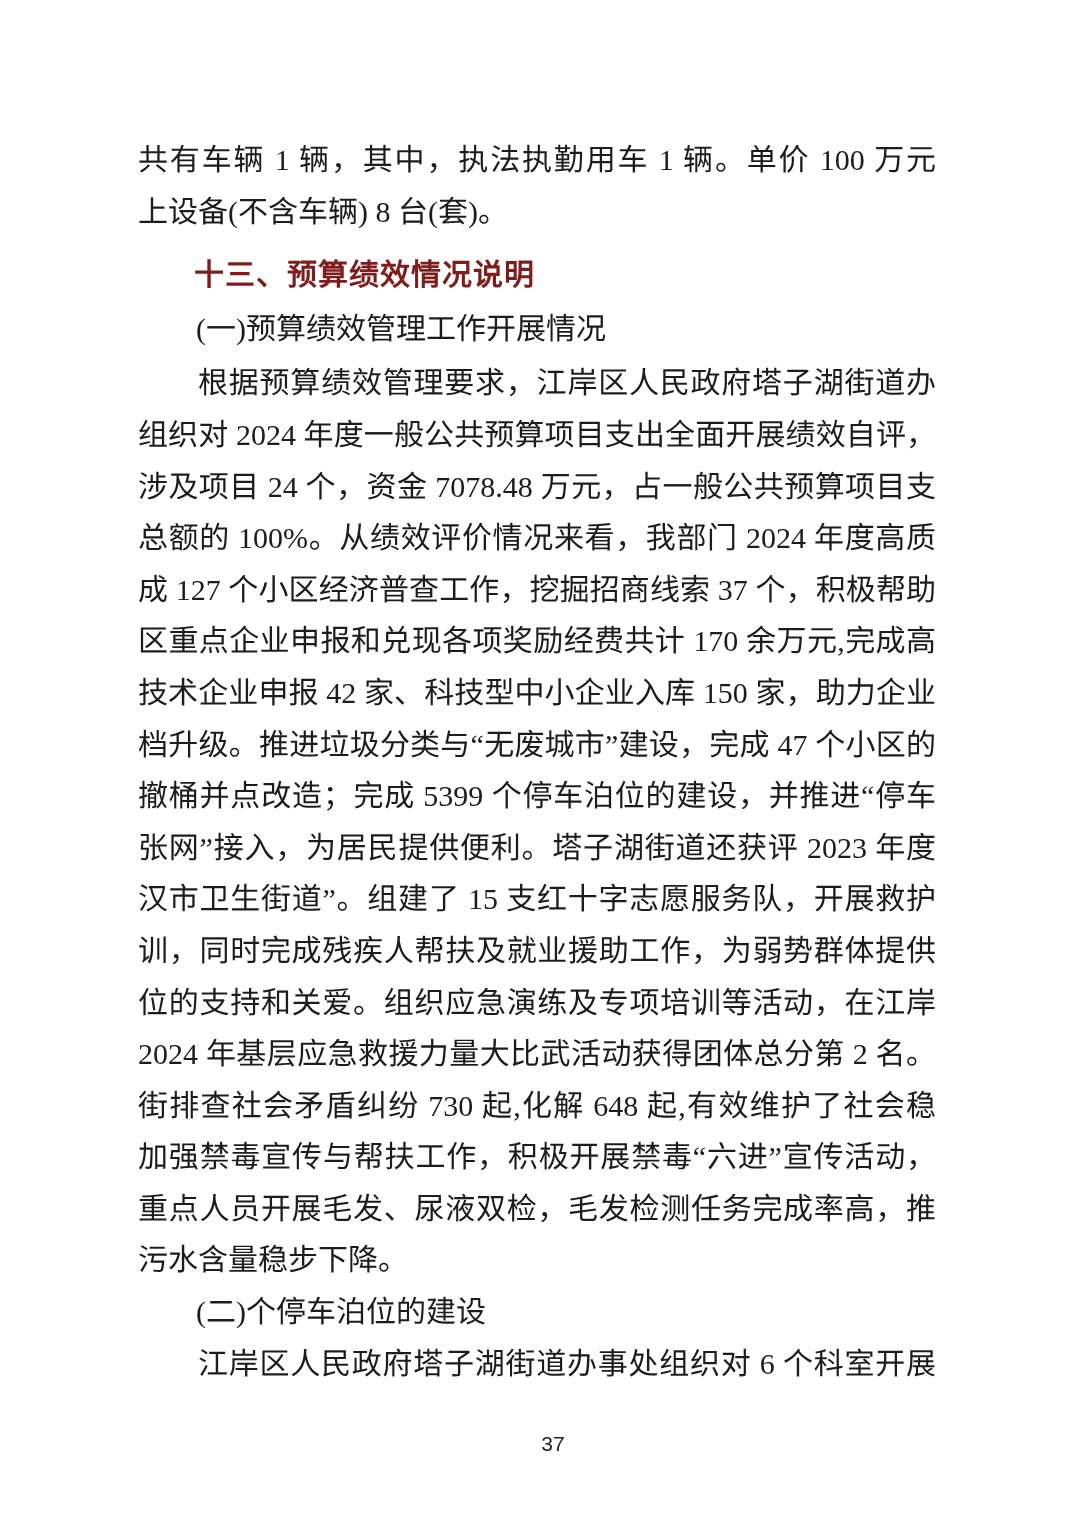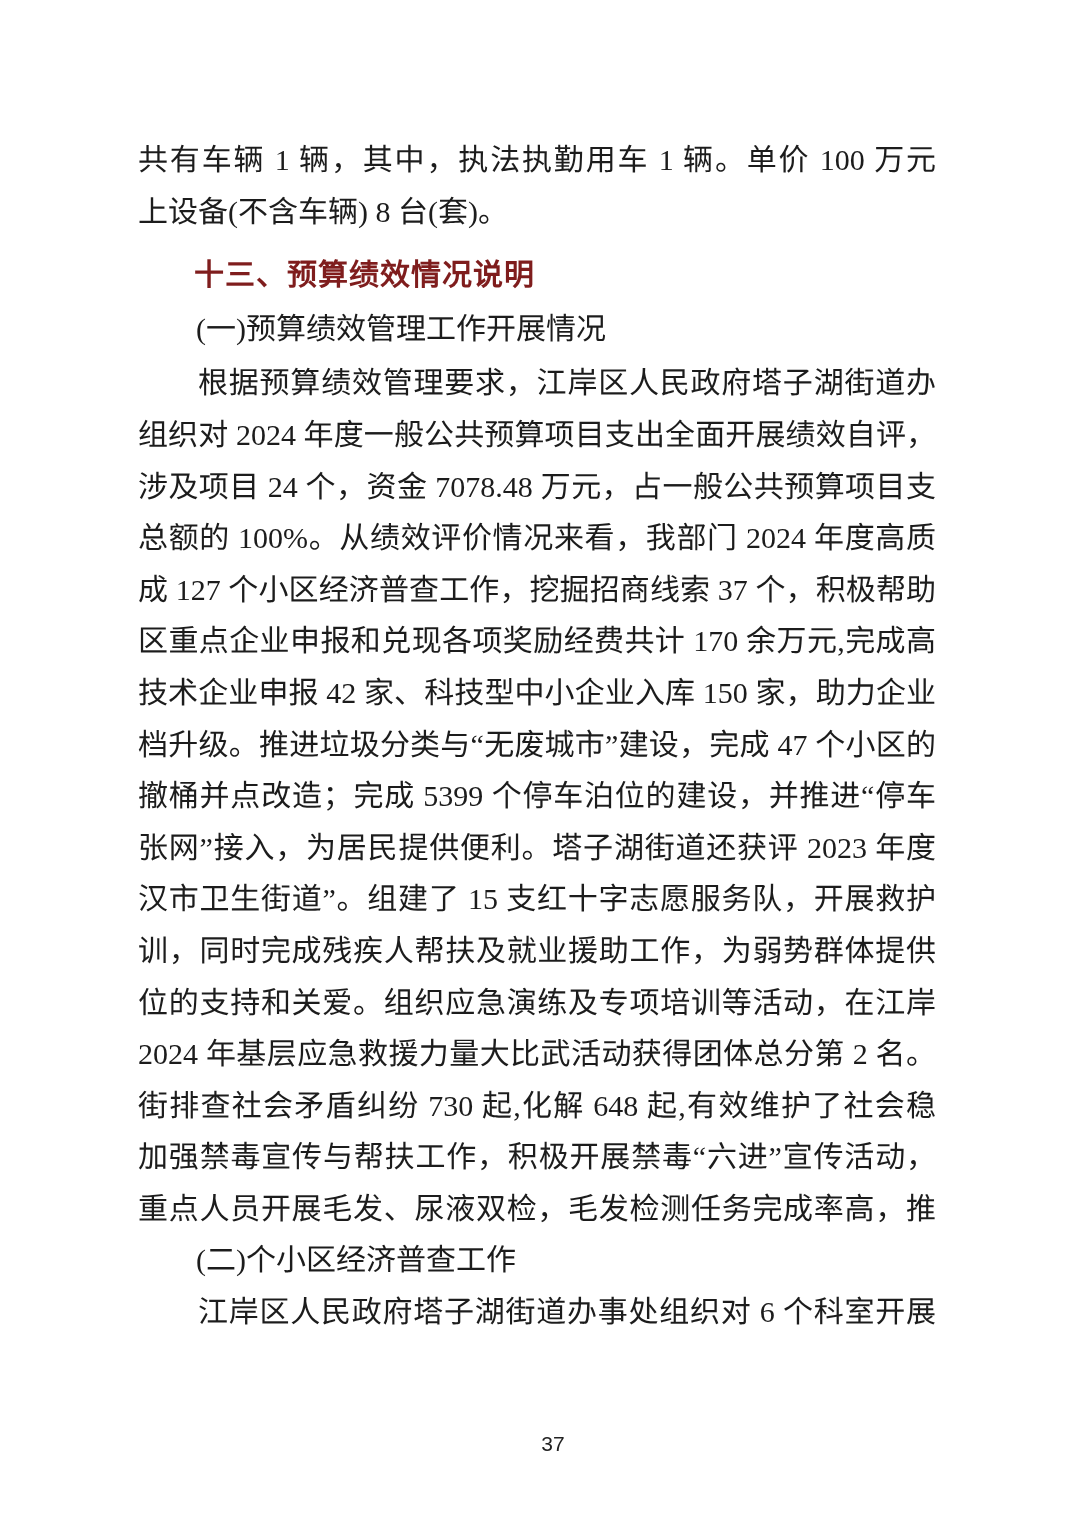--- a/index.html
+++ b/index.html
@@ -94,23 +94,24 @@
         <div class="line fill">档升级。推进垃圾分类与“无废城市”建设，完成 47 个小区的</div>
         <div class="line fill">撤桶并点改造；完成 5399 个停车泊位的建设，并推进“停车一</div>
         <div class="line fill">张网”接入，为居民提供便利。塔子湖街道还获评 2023 年度“武</div>
         <div class="line fill">汉市卫生街道”。组建了 15 支红十字志愿服务队，开展救护培</div>
         <div class="line fill">训，同时完成残疾人帮扶及就业援助工作，为弱势群体提供全方</div>
         <div class="line fill">位的支持和关爱。组织应急演练及专项培训等活动，在江岸区</div>
         <div class="line fill">2024 年基层应急救援力量大比武活动获得团体总分第 2 名。全</div>
         <div class="line fill">街排查社会矛盾纠纷 730 起,化解 648 起,有效维护了社会稳定。</div>
         <div class="line fill">加强禁毒宣传与帮扶工作，积极开展禁毒“六进”宣传活动，对</div>
         <div class="line fill">重点人员开展毛发、尿液双检，毛发检测任务完成率高，推动了</div>
+        <div class="line">污水含量稳步下降。</div>
       </div>
 
-    <div class="h-sub sub2">(二)个小区经济普查工作</div>
+    <div class="h-sub sub2">(二)个停车泊位的建设</div>
 
     <div class="para p-overall">
         <div class="line indent fill">江岸区人民政府塔子湖街道办事处组织对 6 个科室开展整体</div>
       </div>
 
   </div>
 
   <div class="page-number">37</div>
 </div>
 

